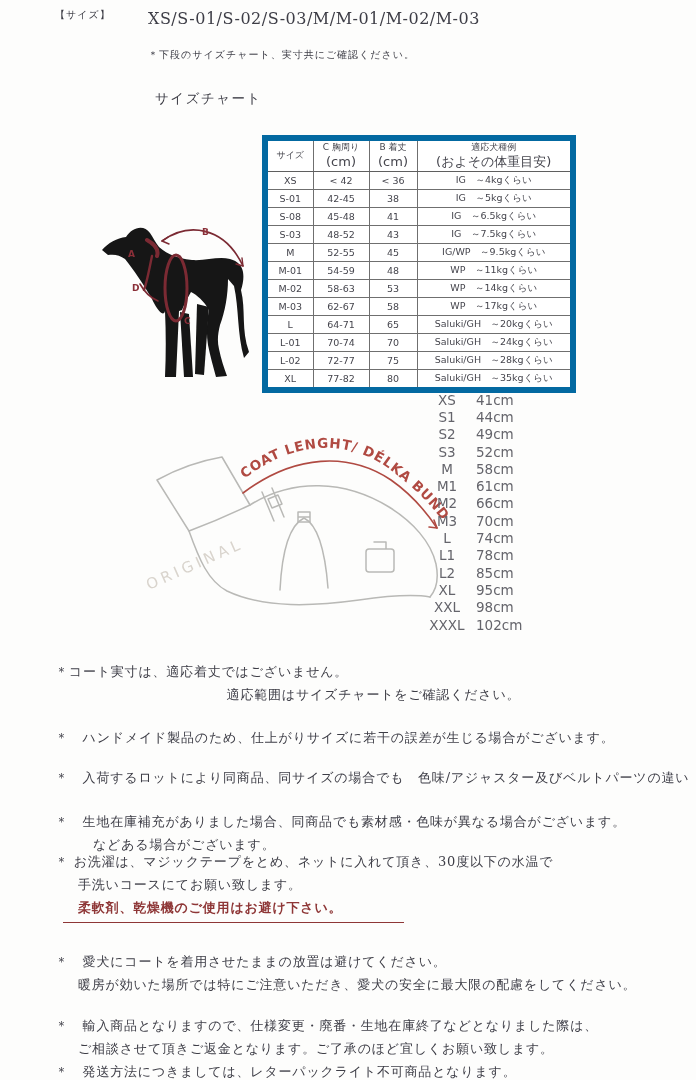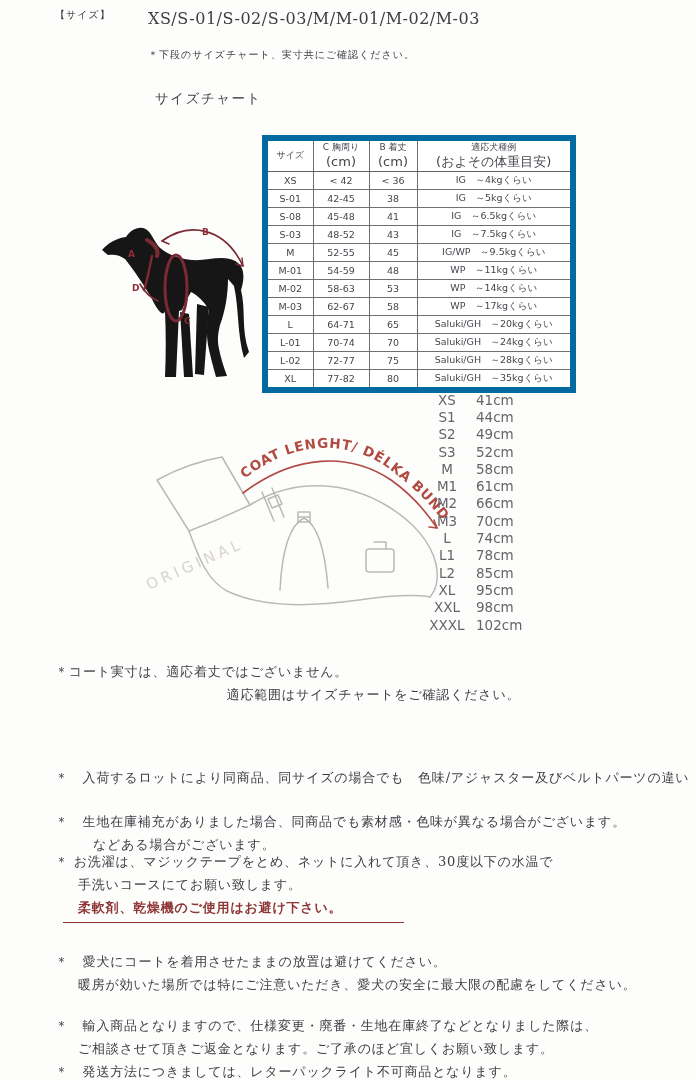--- a/index.html
+++ b/index.html
@@ -308,20 +308,23 @@
       <div class="len-row">
         <span class="len-size">XXXL</span>
         <span class="len-val">102cm</span>
       </div>
     </div>
 
   <div class="abs note-block" style="top:660px">
       <div class="note-line">＊コート実寸は、適応着丈ではございません。</div>
       <div class="note-line ind1">適応範囲はサイズチャートをご確認ください。</div>
     </div>
+  <div class="abs note-block" style="top:726px">
+      <div class="note-line">＊　ハンドメイド製品のため、仕上がりサイズに若干の誤差が生じる場合がございます。</div>
+    </div>
   <div class="abs note-block" style="top:766px">
       <div class="note-line">＊　入荷するロットにより同商品、同サイズの場合でも　色味/アジャスター及びベルトパーツの違い</div>
       <div class="note-line ind3">などある場合がございます。</div>
     </div>
   <div class="abs note-block" style="top:810px">
       <div class="note-line">＊　生地在庫補充がありました場合、同商品でも素材感・色味が異なる場合がございます。</div>
     </div>
   <div class="abs note-block" style="top:850px">
       <div class="note-line">＊ お洗濯は、マジックテープをとめ、ネットに入れて頂き、30度以下の水温で</div>
       <div class="note-line ind2">手洗いコースにてお願い致します。</div>

